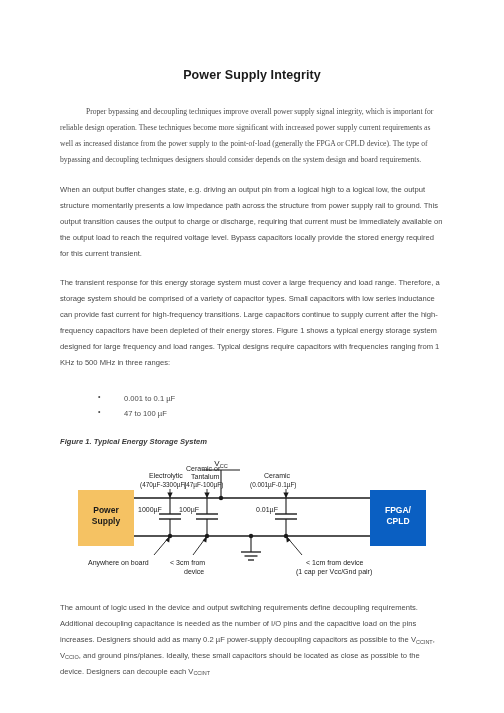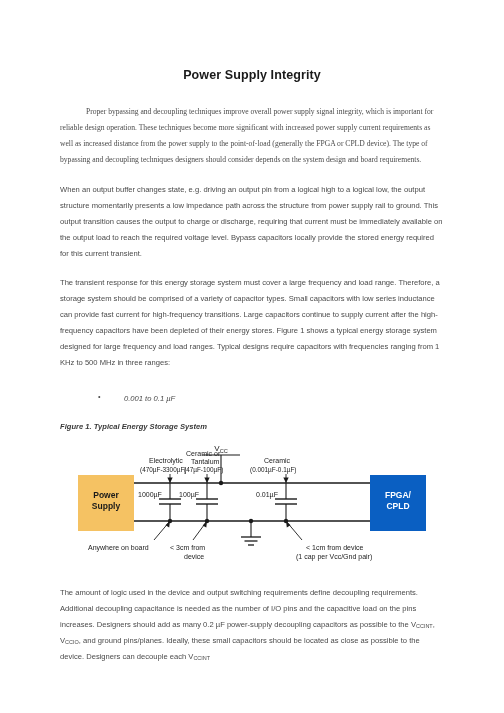--- a/index.html
+++ b/index.html
@@ -37,21 +37,20 @@
     text-align: left;
   }
   p.indent-first {
     text-indent: 26px;
     font-family: Liberation Serif, serif;
   }
   ul.cap-list {
     margin: 20px 0 16px 0;
     padding-left: 38px;
     list-style: none;
-    font-style: italic;
   }
   ul.cap-list li {
     font-size: 7.6px;
     line-height: 2.0;
     color: #4a4a4a;
     position: relative;
     padding-left: 26px;
   }
   ul.cap-list li::before {
     content: "\2022";
@@ -93,20 +92,21 @@
   <h1 class="doc-title">Power Supply Integrity</h1>
 
   <p class="body-text indent-first">Proper bypassing and decoupling techniques improve overall power supply signal integrity, which is important for reliable design operation. These techniques become more significant with increased power supply current requirements as well as increased distance from the power supply to the point-of-load (generally the FPGA or CPLD device). The type of bypassing and decoupling techniques designers should consider depends on the system design and board requirements.</p>
 
   <p class="body-text">When an output buffer changes state, e.g. driving an output pin from a logical high to a logical low, the output structure momentarily presents a low impedance path across the structure from power supply rail to ground. This output transition causes the output to charge or discharge, requiring that current must be immediately available on the output load to reach the required voltage level. Bypass capacitors locally provide the stored energy required for this current transient.</p>
 
   <p class="body-text">The transient response for this energy storage system must cover a large frequency and load range. Therefore, a storage system should be comprised of a variety of capacitor types. Small capacitors with low series inductance can provide fast current for high-frequency transitions. Large capacitors continue to supply current after the high-frequency capacitors have been depleted of their energy stores. Figure 1 shows a typical energy storage system designed for large frequency and load ranges. Typical designs require capacitors with frequencies ranging from 1 KHz to 500 MHz in three ranges:</p>
 
   <ul class="cap-list">
     <li>0.001 to 0.1 µF</li>
+    <li>47 to 100 µF</li>
   </ul>
 
   <div class="fig-caption">Figure 1. Typical Energy Storage System</div>
 
   <div class="figure-wrap">
     <svg width="356" height="130" viewBox="0 0 356 130" xmlns="http://www.w3.org/2000/svg">
 
       <rect x="0" y="0" width="356" height="130" fill="#ffffff"></rect>
 
       <rect x="4" y="34" width="56" height="56" fill="#f5c263"></rect>

